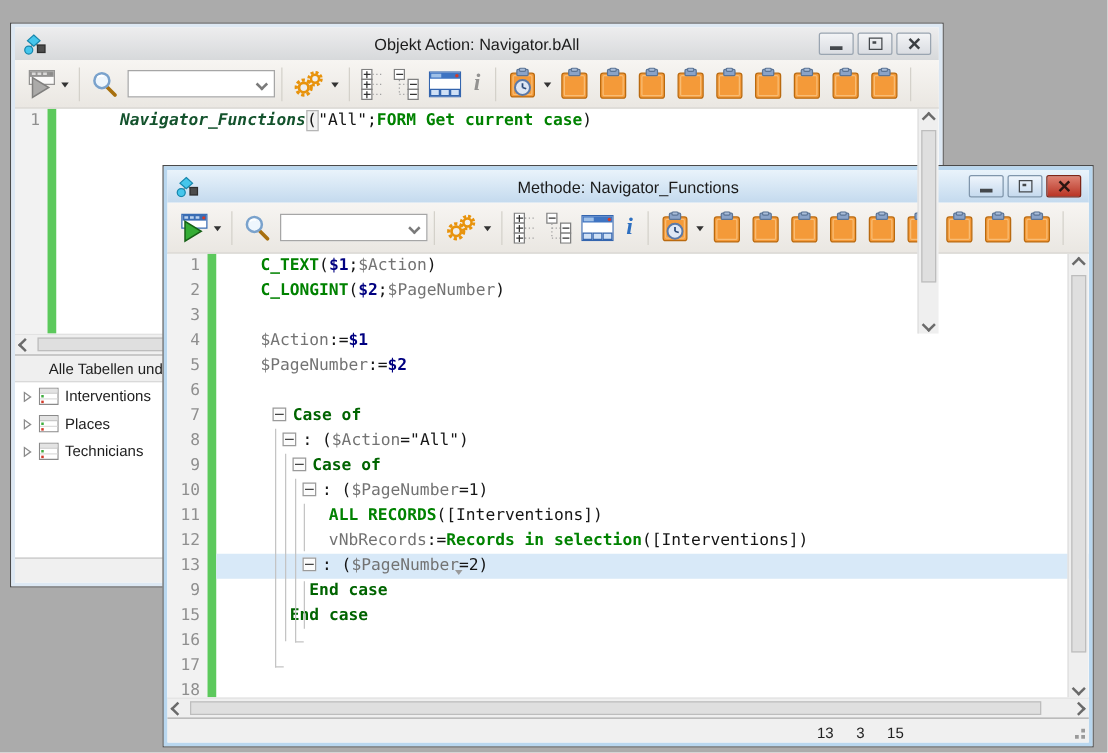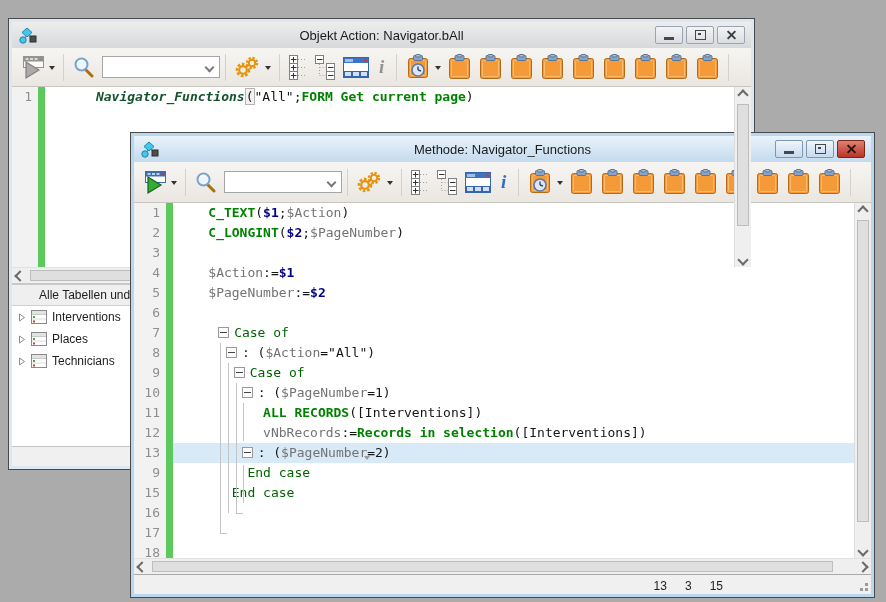--- a/index.html
+++ b/index.html
@@ -50,21 +50,21 @@
   .back  .code-area{flex:0 0 180px}
   .lnums{flex:0 0 auto;background:#f2f2f2;color:#8f8f8f;font:13px "DejaVu Sans Mono",monospace;text-align:right;padding:0 6px 0 2px}
   .front .lnums{width:24px}
   .back  .lnums{width:18px}
   .lnums div{height:20px;line-height:20px}
   .gbar{flex:0 0 7px;background:#5cc95c}
   .clines{flex:1;font:13px "DejaVu Sans Mono",monospace;color:#151515;position:relative;z-index:1}
   .cl{height:20px;line-height:20px;white-space:pre;padding-left:4px}
   .cl.hl{background:#d8e9f8}
   .cmd{color:#008200;font-weight:bold}
-  .kw{color:#006400;font-weight:normal}
+  .kw{color:#006400;font-weight:bold}
   .var{color:#737373}
   .param{color:#000080;font-weight:bold}
   .mth{color:#14532d;font-weight:bold;font-style:italic}
   .pbx{border:1px solid #b5b5b5;background:#f2f2f2}
   .fold{display:inline-block;width:9px;height:9px;box-sizing:content-box;border:1px solid #9a9a9a;background:#fcfcfc;margin:0 5px 0 2px;position:relative;vertical-align:-1px}
   .fold::after{content:"";position:absolute;left:1px;right:1px;top:4px;height:1px;background:#444}
   .guide{position:absolute;border-left:1px solid #c4c4c4;z-index:2;pointer-events:none}
   .guide.corner{border-bottom:1px solid #c4c4c4;width:6px}
   .ins-marker{position:absolute;width:0;height:0;border:3px solid transparent;border-top:4px solid #9a9a9a;z-index:2;pointer-events:none}
 
@@ -304,21 +304,21 @@
     <span class="tsep"></span>
     <span class="spacer"></span>
   </div>
 
   <div class="code-area">
     <div class="lnums">
           <div>1</div>
         </div>
     <div class="gbar"></div>
     <div class="clines">
-          <div class="cl"><span class="pln">      </span><span class="mth">Navigator_Functions</span><span class="pbx">(</span><span class="pln">"All";</span><span class="cmd">FORM Get current page</span><span class="pln">)</span></div>
+          <div class="cl"><span class="pln">      </span><span class="mth">Navigator_Functions</span><span class="pbx">(</span><span class="pln">"All";</span><span class="cmd">FORM Get current case</span><span class="pln">)</span></div>
         </div>
     <div class="vscroll">
       <span class="sarr">
             <span class="chev up"></span>
           </span>
       <span class="vthumb"></span>
       <span class="sarr">
             <span class="chev down"></span>
           </span>
     </div>

